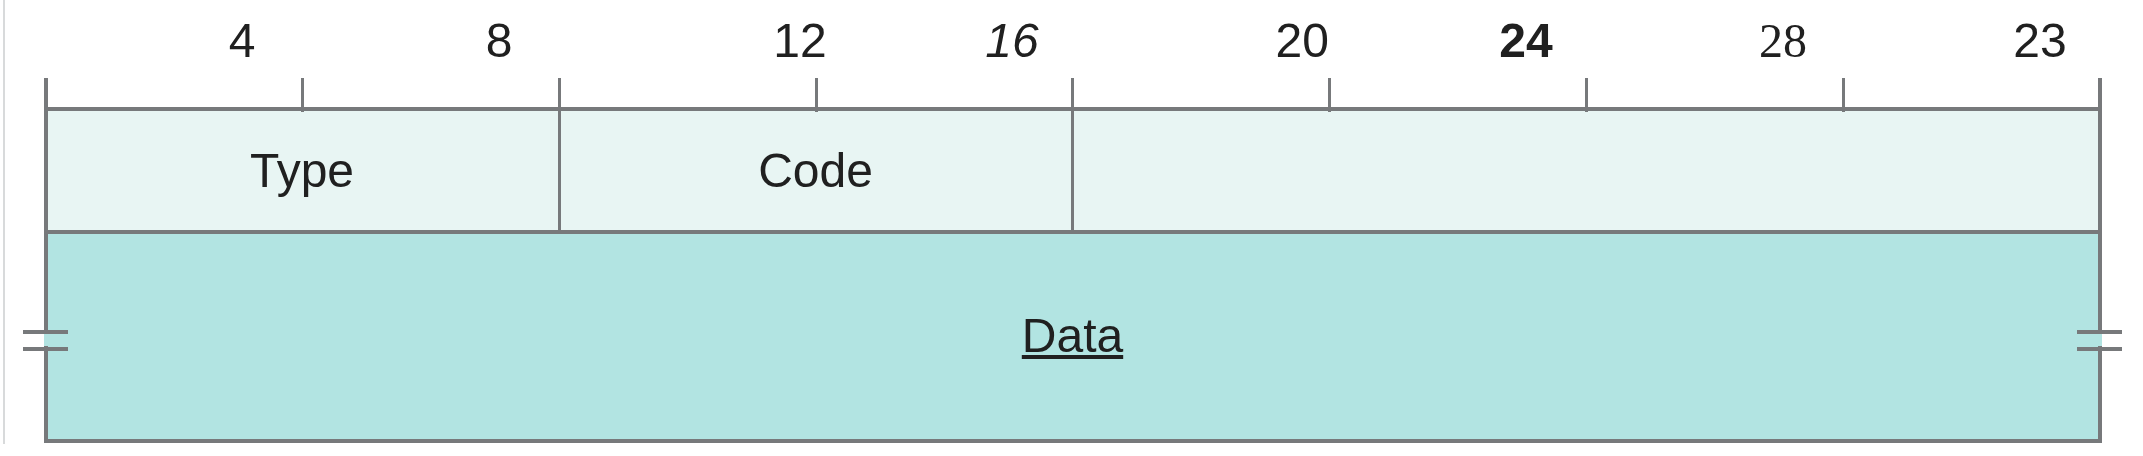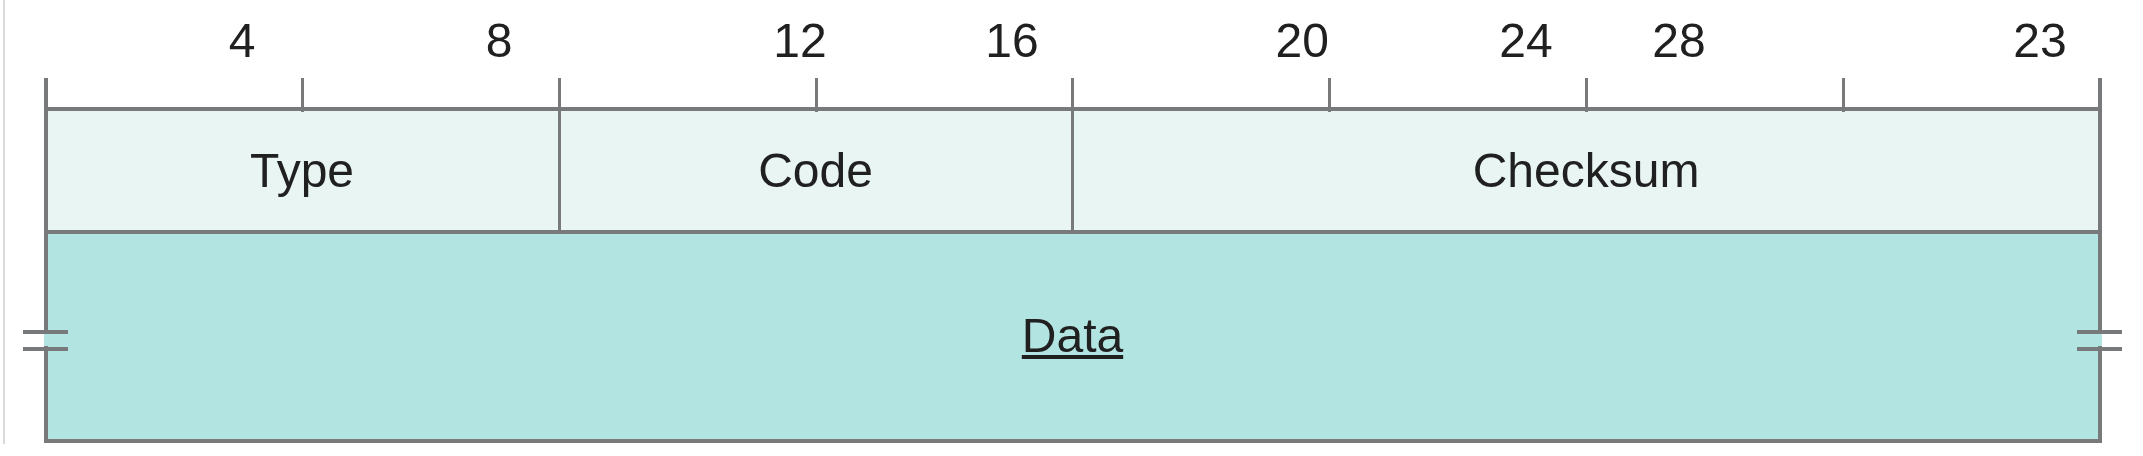--- a/index.html
+++ b/index.html
@@ -36,24 +36,24 @@
 
 <div class="canvas">
 
   <div class="page-edge" style="left:3px;top:0;width:2px;height:444px;"></div>
 
   <div>
     <span class="tick-label" style="left:-15px;">0</span>
     <span class="tick-label" style="left:242px;">4</span>
     <span class="tick-label" style="left:499px;">8</span>
     <span class="tick-label" style="left:800px;">12</span>
-    <span class="tick-label" style="left:1012px;">16</span>
+    <span class="tick-label" style="left:1012px;font-style:italic;">16</span>
     <span class="tick-label" style="left:1269px;text-align:right;">20</span>
-    <span class="tick-label" style="left:1526px;">24</span>
-    <span class="tick-label" style="left:1679px;">28</span>
+    <span class="tick-label" style="left:1526px;font-weight:bold;">24</span>
+    <span class="tick-label" style="left:1783px;font-family:Liberation Serif, serif;">28</span>
     <span class="tick-label" style="left:2040px;">23</span>
   </div>
 
   <div class="fill-header" style="left:46px;top:110px;width:2054px;height:121px;"></div>
   <div class="fill-data" style="left:46px;top:231px;width:2054px;height:209px;"></div>
 
   <div class="ln" style="left:44px;top:107px;width:2058px;height:4px;"></div>
   <div class="ln" style="left:44px;top:230px;width:2058px;height:4px;"></div>
   <div class="ln" style="left:44px;top:439px;width:2058px;height:4px;"></div>
   <div class="ln" style="left:44px;top:78px;width:4px;height:365px;"></div>
@@ -78,20 +78,17 @@
     <div class="ln" style="left:2077px;top:330px;width:45px;height:4px;"></div>
     <div class="ln" style="left:2077px;top:347px;width:45px;height:4px;"></div>
   </div>
 
   <div class="field-label" style="left:559px;top:110px;width:513px;height:121px;">
     <span>Code</span>
   </div>
   <div class="field-label" style="left:45px;top:110px;width:514px;height:121px;">
     <span>Type</span>
   </div>
-  <div class="field-label" style="left:1072px;top:110px;width:1028px;height:121px;">
-    <span>Checksum</span>
-  </div>
   <div class="field-label" style="left:45px;top:231px;width:2055px;height:209px;text-decoration:underline;">
     <span>Data</span>
   </div>
 
 </div>
 
 </body></html>

